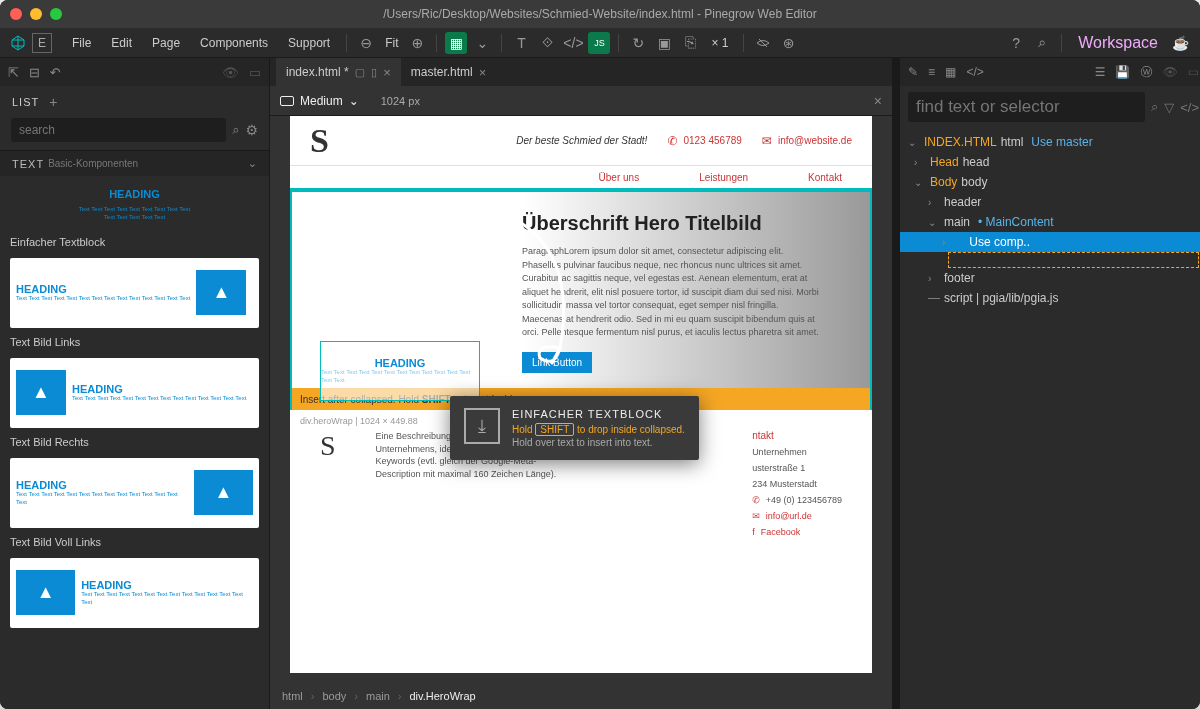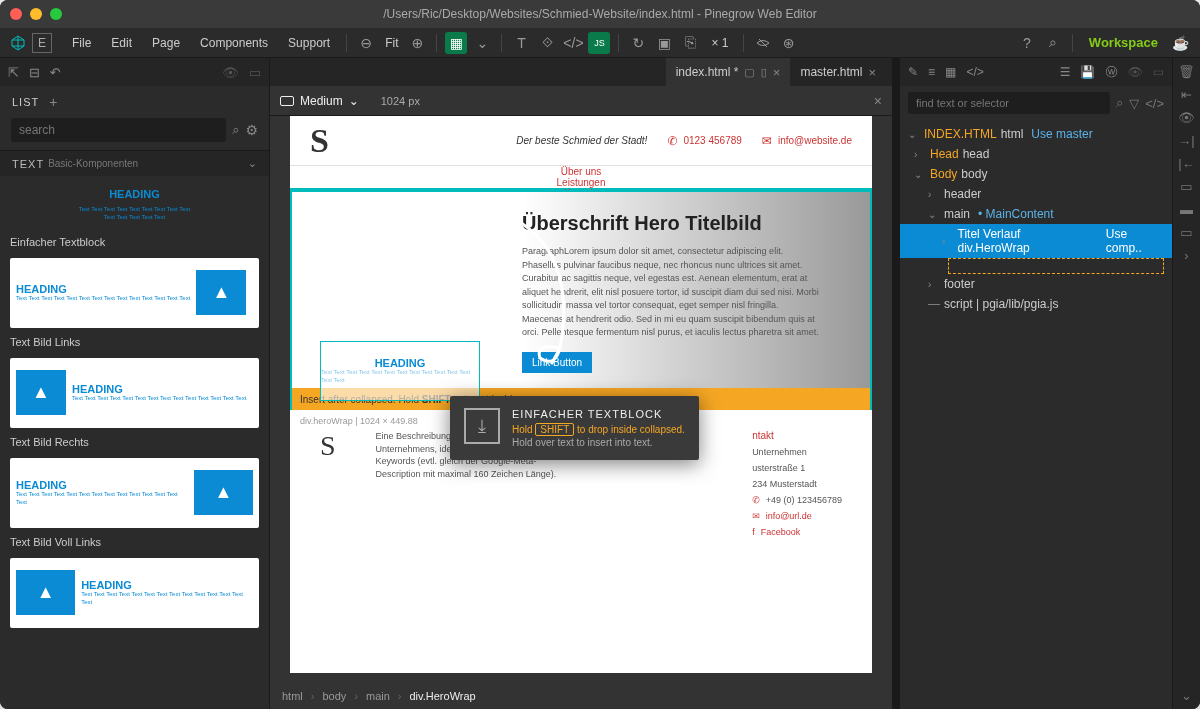--- a/index.html
+++ b/index.html
@@ -16,21 +16,21 @@
 .title { position: absolute; left: 50%; transform: translateX(-50%); font-size: 12px; color: #aaa; }
 
 .menubar { height: 30px; background: #2b2b2b; display: flex; align-items: center; padding: 0 8px; gap: 4px; border-bottom: 1px solid #1a1a1a; }
 .logo { width: 20px; height: 20px; display: flex; align-items: center; justify-content: center; color: #0bb; font-size: 16px; }
 .ebox { width: 20px; height: 20px; border: 1px solid #666; display:flex; align-items:center; justify-content:center; font-size:12px; color:#aaa; margin-right:8px;}
 .menuitem { color: #ccc; font-size: 12px; padding: 4px 8px; cursor: pointer; }
 .tbicon { width: 22px; height: 22px; display: flex; align-items: center; justify-content: center; color: #999; font-size: 14px; cursor: pointer; border-radius:3px;}
 .tbicon.active { background:#0a7a4a; color:#fff; }
 .tbsep { width: 1px; height: 18px; background: #444; margin: 0 4px; }
 .spacer { flex: 1; }
-.wslabel { color:#84cc16; font-size:13px; padding:0 8px;font-weight:bold; }
+.wslabel { color:#f0abfc; font-size:16px; padding:0 8px; }
 
 .mainrow { flex: 1; display: flex; overflow: hidden; }
 
 
 .left { width: 270px; background: #2b2b2b; display: flex; flex-direction: column; border-right: 1px solid #1a1a1a; }
 .left-tabs { height: 28px; background:#252525; display:flex; align-items:center; padding:0 8px; gap:10px;}
 .ltab-icon { color:#888; font-size:13px; cursor:pointer;}
 .ltab-ghost { margin-left:auto; display:flex; gap:10px;}
 .ltab-ghost .ltab-icon { color:#555;}
 .listhead { display:flex; align-items:center; padding:8px 12px 4px; gap:10px;}
@@ -48,39 +48,39 @@
 .comp-card { background:#fff; height:70px; border-radius:2px; cursor:grab; display:flex; align-items:center; padding:6px; gap:6px; overflow:hidden;}
 .comp-card.center { flex-direction:column; justify-content:center;}
 .comp-head { color:#0a8bd4; font-size:11px; font-weight:bold;}
 .comp-text { color:#0a8bd4; font-size:6px; line-height:1.3;}
 .comp-img { width:50px; height:45px; background:#0a8bd4; display:flex; align-items:center; justify-content:center; color:#fff; font-size:18px;}
 .comp-lines {display:flex; flex-direction:column;}
 .comp-label { color:#ccc; font-size:11px; padding:2px 0 4px;}
 
 
 .center { flex: 1; background:#2b2b2b; display:flex; flex-direction:column; position:relative;}
-.tabs-row { height:28px; background:#252525; display:flex; align-items:center; padding:0 6px;justify-content:flex-end;}
+.tabs-row { height:28px; background:#252525; display:flex; align-items:center; padding:0 6px;}
 .filetab { display:flex; align-items:center; gap:6px; padding:0 10px; height:100%; color:#ccc; font-size:12px; cursor:pointer;}
 .filetab.active { background:#333;}
 .filetab .tclose { color:#888; font-size:13px;}
 .filetab .tico { color:#888; font-size:11px;}
 .viewbar { height:30px; background:#333; display:flex; align-items:center; padding:0 10px; gap:22px; border-bottom:1px solid #1a1a1a;}
 .viewbar .dev { display:flex; align-items:center; gap:6px; color:#eee; font-size:12px; cursor:pointer;}
 .dev-ico { width:14px; height:10px; border:1.5px solid #eee; border-radius:2px;}
 .viewbar .px { color:#aaa; font-size:11px;}
 .viewbar .vclose { margin-left:auto; color:#888; font-size:14px; cursor:pointer;}
 .canvas-wrap { flex:1; background:#333; padding: 0 20px 10px; overflow:hidden; position:relative;}
 .canvas { width:100%; height:100%; background:#fff; position:relative; overflow:hidden;}
 
 .site-top { height:50px; display:flex; align-items:center; padding:0 20px; border-bottom:1px solid #e0e0e0;}
 .site-logo { font-family: Georgia, serif; font-size:34px; font-weight:bold; color:#333;}
 .site-top .tagline { margin-left:auto; font-size:10px; color:#333;font-style:italic;}
 .site-contact { display:flex; align-items:center; gap:6px; font-size:10px; color:#c33; margin-left:20px;}
 .site-contact .cico { color:#c33; font-size:12px;}
-.site-nav { height:24px; display:flex; align-items:center; padding:0 30px; font-size:10px; border-bottom:2px solid #0bb;flex-direction:column;}
+.site-nav { height:24px; display:flex; align-items:center; justify-content:flex-end; gap:60px; padding:0 30px; font-size:10px; border-bottom:2px solid #0bb;}
 .site-nav span { color:#c33; cursor:pointer;}
 
 .hero { height:220px; background:linear-gradient(90deg,#fff 40%,#999); padding:20px 30px; border:2px solid #0bb; position:relative;}
 .hero h2 { font-size:20px; color:#222; margin-bottom:10px;}
 .hero p { font-size:9px; color:#555; max-width:300px; line-height:1.5; margin-bottom:12px;}
 .hero .btn { background:#0a8bd4; color:#fff; font-size:10px; padding:5px 10px; border:none; cursor:pointer;}
 .drop-bar { position:absolute; bottom:-2px; left:0; right:0; height:22px; background:#f5a623; display:flex; align-items:center; font-size:10px; color:#333; padding:0 8px;}
 
 .site-footer { padding:20px 30px; display:flex; position:relative; gap:40px; font-size:9px; color:#555;}
 .flogo { font-family:Georgia,serif; font-size:28px; color:#333;}
@@ -109,21 +109,21 @@
 .breadcrumbs .bc-last { color:#eee; font-weight:500;}
 .vsep { width:8px; background:#1a1a1a;}
 
 
 .right { width:300px; background:#2b2b2b; display:flex;}
 .rcontent { flex:1; display:flex; flex-direction:column;}
 .rtop { height:28px; background:#252525; display:flex; align-items:center; justify-content:flex-end; padding:0 8px; gap:10px;}
 .rtop .rico { color:#888; font-size:12px; cursor:pointer;}
 .rtop .ricoL { margin-right:auto; display:flex; gap:10px;}
 .rsearch { padding:6px 8px; display:flex; gap:6px; align-items:center;}
-.rsearch input { flex:1; background:#1e1e1e; border:none; color:#ccc; padding:5px 8px; font-size:11px; border-radius:3px;}
+.rsearch input { flex:1; background:#1e1e1e; border:none; color:#ccc; padding:5px 8px; font-size:17px; border-radius:3px;}
 .rsearch .rsico { color:#777; font-size:13px;}
 .tree { flex:1; padding:4px 0; font-size:12px; overflow:auto;}
 .trow { display:flex; align-items:center; padding:3px 8px; gap:4px; cursor:pointer;}
 .trow.l1 { padding-left:14px;}
 .trow.l2 { padding-left:28px;}
 .trow.l3 { padding-left:42px;}
 .trow .arr { color:#888; font-size:10px; width:12px;}
 .trow .tag { color:#f5a623;}
 .trow .el { color:#ccc;}
 .trow .link { color:#5bb3e8; margin-left:4px;}
@@ -413,21 +413,21 @@
             </div>
           <div class="trow l2">
               <span class="arr">›</span>
               <span class="el">header</span>
             </div>
           <div class="trow l2">
               <span class="arr">⌄</span>
               <span class="el">main</span>
               <span class="link">• <span>MainContent</span></span>
             </div>
-          <div class="trow l3 sel"><span class="arr">›</span><span class="el">Titel Verlauf div.HeroWrap</span>&nbsp;<span class="link">Use comp..</span></div>
+          <div class="trow l3 sel"><span class="arr">›</span>&nbsp;<span class="link">Use comp..</span></div>
           <div class="trow dashed"></div>
           <div class="trow l2">
               <span class="arr">›</span>
               <span class="el">footer</span>
             </div>
           <div class="trow l2">
               <span class="dash">—</span>
               <span class="el">script | pgia/lib/pgia.js</span>
             </div>
         </div>

